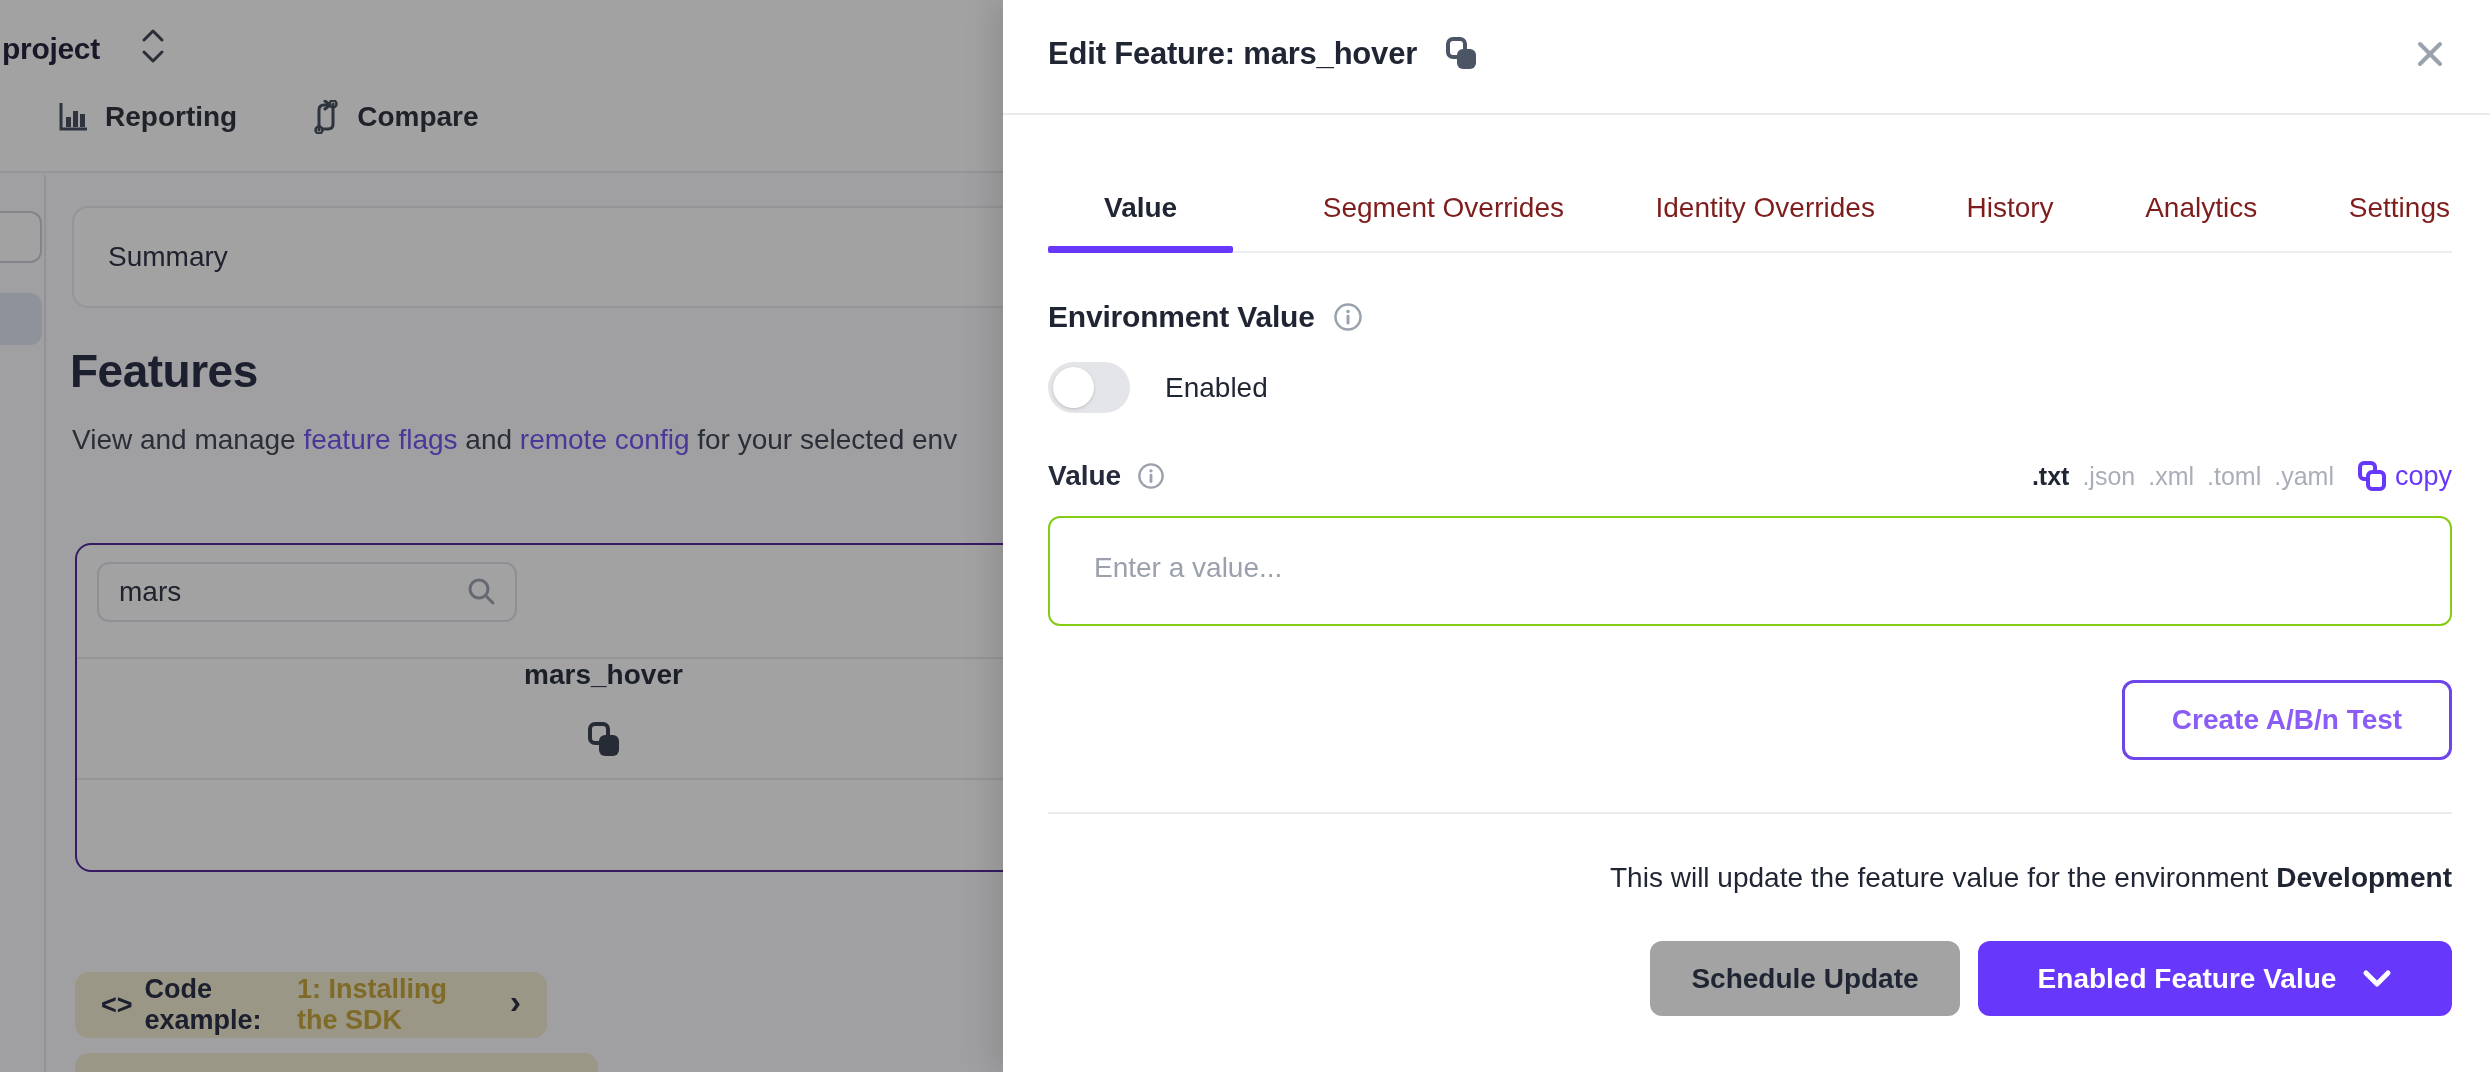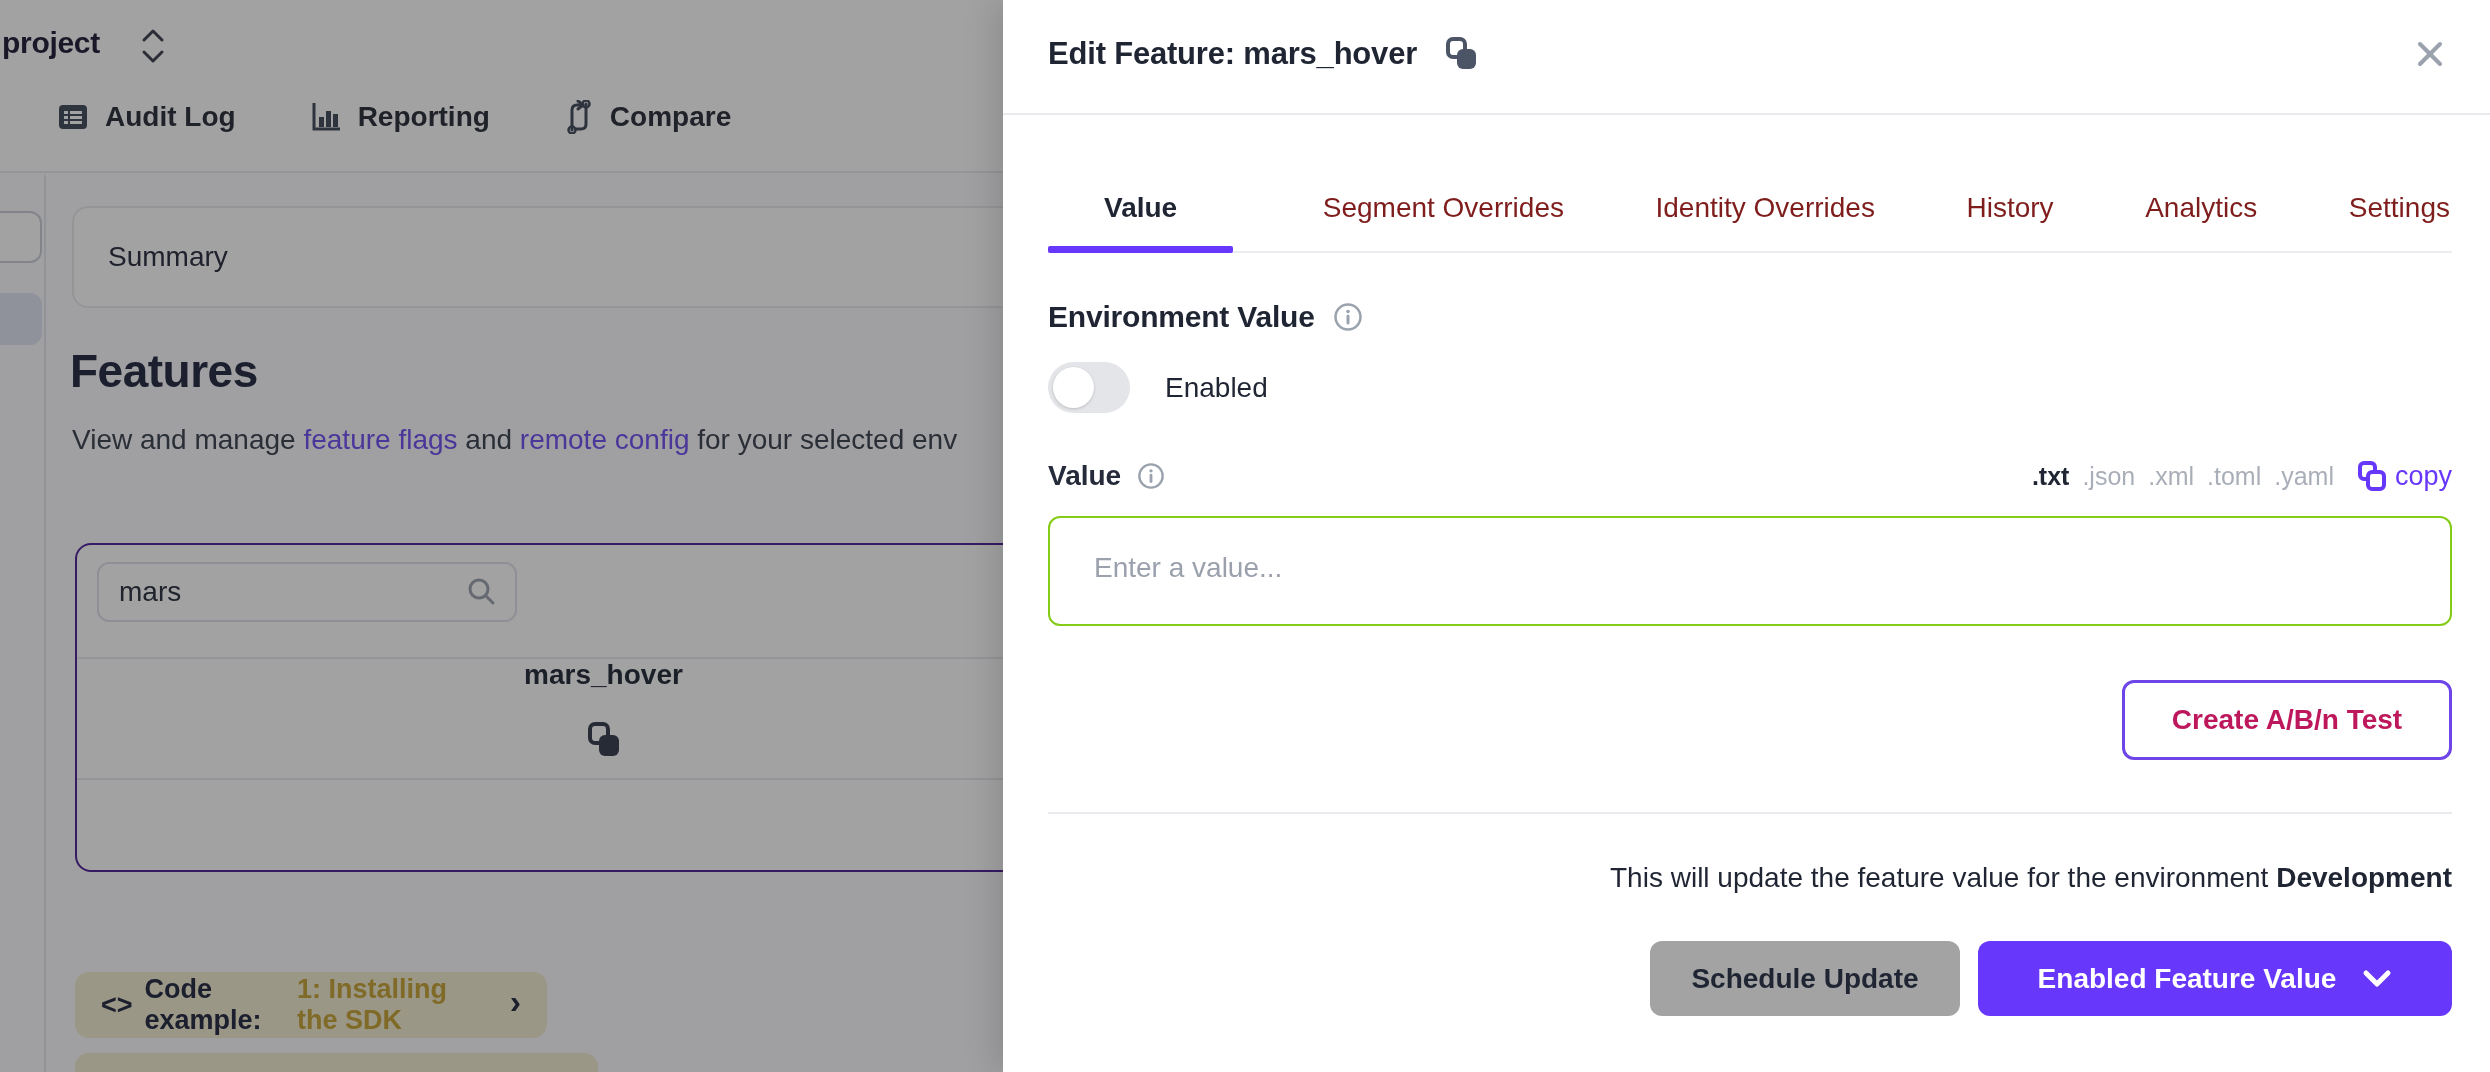--- a/index.html
+++ b/index.html
@@ -2,21 +2,21 @@
 <html><head>
 <meta charset="utf-8">
 <style>
   * { margin:0; padding:0; box-sizing:border-box; }
   html,body { width:2490px; height:1072px; overflow:hidden; }
   body { font-family:"Liberation Sans", sans-serif; background:#fff; position:relative; }
 
   
   .left-region { position:absolute; left:0; top:0; width:1003px; height:1072px; background:#fcfcfd; overflow:hidden; z-index:1; }
   .page-header { position:absolute; left:0; top:0; width:100%; height:173px; background:#fff; border-bottom:2px solid #e7e9ec; }
-  .project-row { position:absolute; left:8px; top:26px; display:flex; align-items:flex-start; gap:40px; }
+  .project-row { position:absolute; left:8px; top:26px; display:flex; align-items:flex-end; gap:40px; }
   .project-title { font-size:30px; font-weight:700; color:#1d1a33; letter-spacing:-0.3px; }
   .top-nav { position:absolute; left:57px; top:100px; display:flex; gap:74px; }
   .nav-item { display:flex; align-items:center; gap:16px; cursor:pointer; }
   .nav-item span.lbl { font-size:28px; font-weight:600; color:#272b35; }
   .side-rail { position:absolute; left:0; top:175px; width:46px; height:897px; border-right:2px solid #e4e6ea; }
   .rail-item { position:absolute; left:-16px; width:58px; height:52px; border-radius:12px; }
   .rail-item.outlined { top:36px; border:2px solid #caced6; background:#fff; }
   .rail-item.filled { top:118px; background:#dfe3f2; }
 
   .summary-box { position:absolute; left:72px; top:206px; width:1030px; height:102px; background:#fff; border:2px solid #e7e9ec; border-radius:16px; display:flex; align-items:center; padding-left:34px; }
@@ -66,21 +66,21 @@
   .value-label-wrap span { font-size:28px; font-weight:600; color:#252b3b; }
   .format-list { display:flex; align-items:center; gap:13px; }
   .format { font-size:25px; color:#a9aeb8; cursor:pointer; }
   .format.active { color:#1f2533; font-weight:700; }
   .copy-link { display:flex; align-items:center; gap:8px; margin-left:10px; cursor:pointer; }
   .copy-link span { font-size:27px; color:#6837fc; }
 
   .value-input { position:absolute; left:45px; right:38px; top:516px; height:110px; border:2px solid #84cc16; border-radius:12px; font-size:28px; color:#272d3a; font-family:inherit; padding:34px 44px; resize:none; outline:none; width:calc(100% - 83px); }
   .value-input::placeholder { color:#9aa1ad; }
 
-  .create-btn { position:absolute; right:38px; top:680px; width:330px; height:80px; background:#fff; border:3px solid #6d45e8; border-radius:12px; font-size:28px; font-weight:700; color:#be185d; font-family:inherit; cursor:pointer; }
+  .create-btn { position:absolute; right:38px; top:680px; width:330px; height:80px; background:#fff; border:3px solid #6d45e8; border-radius:12px; font-size:28px; font-weight:700; color:#8b5cf6; font-family:inherit; cursor:pointer; }
   .drawer-divider { position:absolute; left:45px; right:38px; top:812px; height:2px; background:#e9ebee; }
   .footer-note { position:absolute; right:38px; top:862px; font-size:28px; color:#1f2533; text-align:right; }
   .footer-note b { font-weight:700; }
   .footer-buttons { position:absolute; right:38px; top:941px; display:flex; gap:18px; }
   .btn-schedule { width:310px; height:75px; background:#a3a3a3; border:none; border-radius:12px; font-size:28px; font-weight:700; color:#1f2533; font-family:inherit; cursor:pointer; }
   .btn-update { width:474px; height:75px; background:#6837fc; border:none; border-radius:12px; display:flex; align-items:center; justify-content:center; gap:26px; padding:0 30px; cursor:pointer; }
   .btn-update span { font-size:28px; font-weight:700; color:#fff; }
 
   .icon { display:inline-flex; line-height:0; }
 </style>
@@ -92,34 +92,20 @@
     <div class="project-row">
       <span class="project-title" style="margin-left:-6px;">project</span>
       <span class="icon">
         <svg width="26" height="40" viewBox="0 0 26 40">
             <path d="M4 14 L13 5 L22 14" fill="none" stroke="#3a3f4b" stroke-width="3" stroke-linecap="round" stroke-linejoin="round"></path>
             <path d="M4 26 L13 35 L22 26" fill="none" stroke="#3a3f4b" stroke-width="3" stroke-linecap="round" stroke-linejoin="round"></path>
           </svg>
       </span>
     </div>
     <nav class="top-nav">
-      <div class="nav-item">
-        <span class="icon">
-          <svg width="32" height="32" viewBox="0 0 32 32">
-              <rect x="2" y="4" width="28" height="24" rx="4" fill="#3f4856"></rect>
-              <rect x="7" y="10" width="4" height="3" fill="#fff"></rect>
-              <rect x="13" y="10" width="12" height="3" fill="#fff"></rect>
-              <rect x="7" y="15" width="4" height="3" fill="#fff"></rect>
-              <rect x="13" y="15" width="12" height="3" fill="#fff"></rect>
-              <rect x="7" y="20" width="4" height="3" fill="#fff"></rect>
-              <rect x="13" y="20" width="12" height="3" fill="#fff"></rect>
-            </svg>
-        </span>
-        <span class="lbl">Audit Log</span>
-      </div>
       <div class="nav-item">
         <span class="icon">
           <svg width="32" height="32" viewBox="0 0 32 32">
               <path d="M4 2 L4 28 L30 28" fill="none" stroke="#3f4856" stroke-width="3"></path>
               <rect x="9" y="16" width="5" height="10" fill="#3f4856"></rect>
               <rect x="16" y="10" width="5" height="16" fill="#3f4856"></rect>
               <rect x="23" y="13" width="5" height="13" fill="#3f4856"></rect>
             </svg>
         </span>
         <span class="lbl">Reporting</span>

